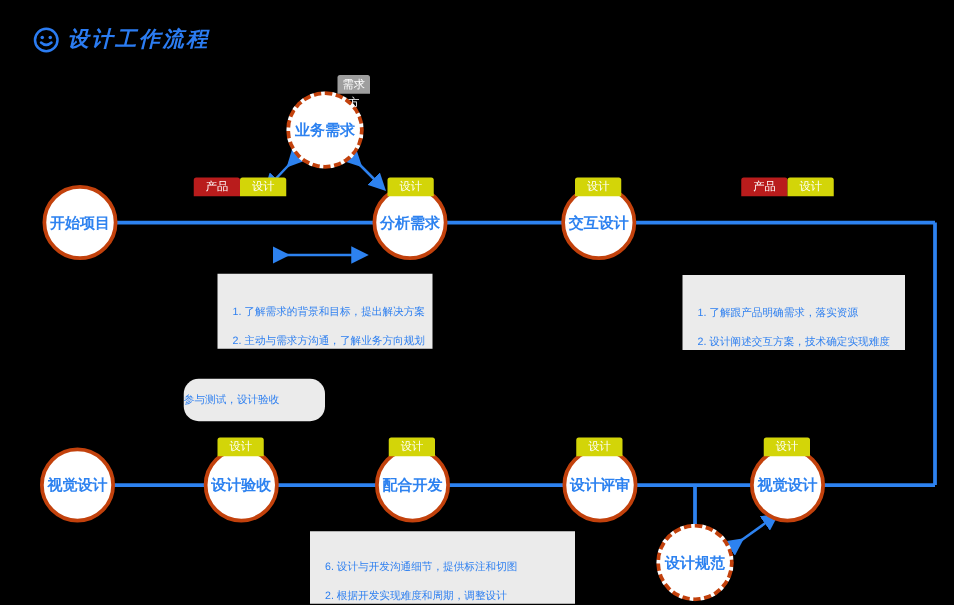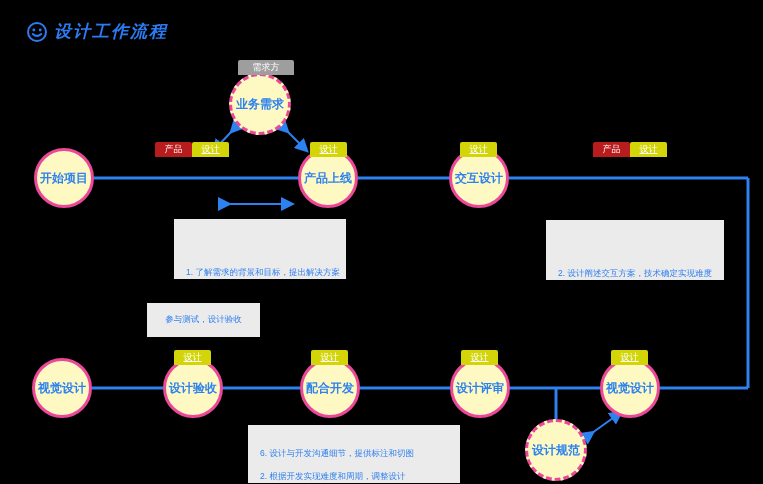--- a/index.html
+++ b/index.html
@@ -8,39 +8,39 @@
 
   
   .title-bar{position:absolute;left:26px;top:20px;display:flex;align-items:center;gap:6px;font-style:italic;}
   .title-text{color:#2b7cf2;font-size:17px;font-weight:bold;letter-spacing:2px;}
 
   
   .lines{position:absolute;left:0;top:0;z-index:1;}
 
   
   .node{position:absolute;width:60px;height:60px;border-radius:50%;
-        background:#fef9c3;border:3px solid #ec4899;box-sizing:border-box;
+        background:#ffffff;border:3px solid #c2410c;box-sizing:border-box;
         display:flex;align-items:center;justify-content:center;z-index:3;}
   .node.big{width:62px;height:62px;}
   .node.dashed{border-style:dashed;}
   .node-label{color:#2d82f0;font-size:12px;font-weight:bold;white-space:nowrap;}
 
   
   .tag{position:absolute;z-index:4;height:15px;line-height:15px;width:37px;
        text-align:center;font-size:9px;color:#fff;border-radius:2px 2px 0 0;}
   .tag-product{background:#b91c1c;}
-  .tag-design{background:#d3d508;text-decoration:underline;}
-  .tag-demand{background:#9e9e9e;width:56px;}
+  .tag-design{background:#d3d508;}
+  .tag-demand{background:#9e9e9e;width:26px;margin-left:32px;}
 
   
   .note{position:absolute;background:#ebebeb;color:#2d7ff0;font-size:8.5px;
         z-index:2;box-sizing:border-box;}
   .note .line{white-space:nowrap;}
   .note-multi{display:flex;flex-direction:column;justify-content:flex-end;gap:11px;padding-left:12px;}
-  .note-single{display:flex;align-items:center;justify-content:center;}
+  .note-single{display:flex;align-items:center;justify-content:flex-start;border-radius:12px;}
 </style>
 </head>
 <body>
 
 <div class="canvas">
 
   <svg class="lines" width="763" height="484" viewBox="0 0 763 484">
     <defs>
       <marker id="ah" markerWidth="7" markerHeight="7" refX="5" refY="3.5" orient="auto">
         <path d="M0,0 L7,3.5 L0,7 Z" fill="#2d82f0"></path>
@@ -80,30 +80,32 @@
   <span class="tag tag-design" style="left:192px;top:142px">设计</span>
   <span class="tag tag-design" style="left:310px;top:142px">设计</span>
   <span class="tag tag-design" style="left:460px;top:142px">设计</span>
   <span class="tag tag-product" style="left:593px;top:142px">产品</span>
   <span class="tag tag-design" style="left:630px;top:142px">设计</span>
 
   <div class="node" style="left:34px;top:148px">
     <span class="node-label">开始项目</span>
   </div>
   <div class="node" style="left:298px;top:148px">
-    <span class="node-label">产品上线</span>
+    <span class="node-label">分析需求</span>
   </div>
   <div class="node" style="left:449px;top:148px">
     <span class="node-label">交互设计</span>
   </div>
 
   <div class="note note-multi" style="left:174px;top:219px;width:172px;height:60px">
     <div class="line">1. 了解需求的背景和目标，提出解决方案</div>
+    <div class="line">2. 主动与需求方沟通，了解业务方向规划</div>
   </div>
   <div class="note note-multi" style="left:546px;top:220px;width:178px;height:60px">
+    <div class="line">1. 了解跟产品明确需求，落实资源</div>
     <div class="line">2. 设计阐述交互方案，技术确定实现难度</div>
   </div>
   <div class="note note-single" style="left:147px;top:303px;width:113px;height:34px">
     <div class="line">参与测试，设计验收</div>
   </div>
 
   <span class="tag tag-design" style="left:174px;top:350px">设计</span>
   <span class="tag tag-design" style="left:311px;top:350px">设计</span>
   <span class="tag tag-design" style="left:461px;top:350px">设计</span>
   <span class="tag tag-design" style="left:611px;top:350px">设计</span>

